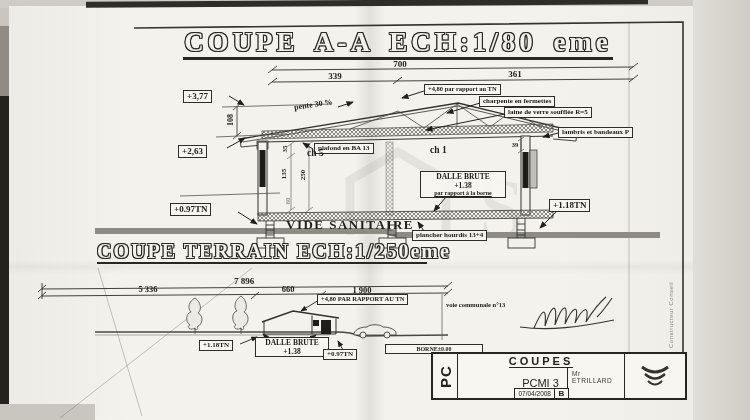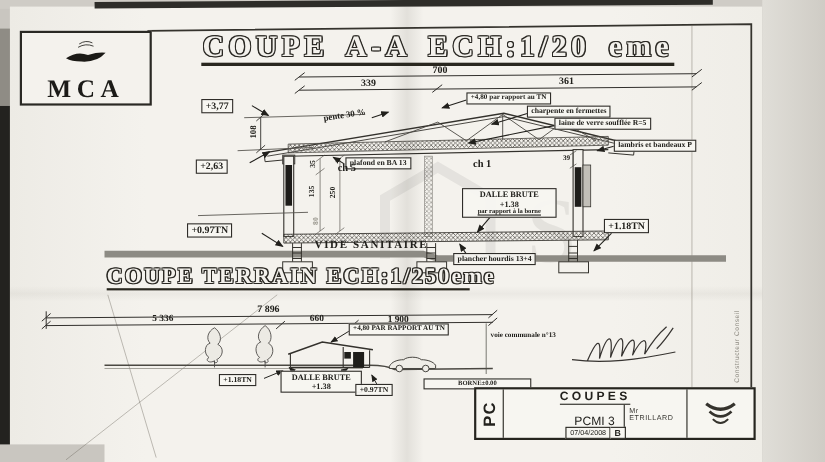--- a/index.html
+++ b/index.html
@@ -193,29 +193,22 @@
 
     <g stroke="#21201c" stroke-width="0.9" fill="none">
       <path d="M319,300 L301,311" marker-end="url(#arr)"></path>
       <path d="M240,344 L257,337" marker-end="url(#arr)"></path>
       <path d="M268,339 L263,334" marker-end="url(#arr)"></path>
       <path d="M310,339 L316,335" marker-end="url(#arr)"></path>
       <path d="M343,350 L338,341" marker-end="url(#arr)"></path>
     </g>
   </svg>
 
-  <div class="mca">
-    <svg width="44" height="26" style="margin-top:5px">
-      <path d="M16,5 Q22,1 28,4 M15,8 Q22,4 29,7" stroke="#2a2924" stroke-width="0.8" fill="none"></path>
-      <path d="M4,18 Q14,11 24,15 Q34,12 40,13 Q32,22 18,21 Q9,21 4,18 Z" fill="#1b1a16"></path>
-    </svg>
-    <div class="mca-text">MCA</div>
-  </div>
-
-  <div class="lbl outline t1">COUPE A-A ECH:1/20 eme</div>
+
+  <div class="lbl outline t1">COUPE A-A ECH:1/80 eme</div>
   <div class="lbl outline t2">COUPE TERRAIN ECH:1/250eme</div>
 
   <div class="lbl cdim" style="left:400px;top:64px;font-size:9px">700</div>
   <div class="lbl cdim" style="left:335px;top:76px;font-size:9px">339</div>
   <div class="lbl cdim" style="left:515px;top:74px;font-size:9px">361</div>
 
   <div class="lbl box" style="left:183px;top:90px;font-size:9px">+3,77</div>
   <div class="lbl box" style="left:178px;top:145px;font-size:9px">+2,63</div>
   <div class="lbl box" style="left:170px;top:203px;font-size:9px">+0.97TN</div>
   <div class="lbl box" style="left:549px;top:199px;font-size:9px">+1.18TN</div>
@@ -223,21 +216,21 @@
 
   <div class="lbl box" style="left:479px;top:96px;font-size:7px">charpente en fermettes</div>
   <div class="lbl box" style="left:504px;top:107px;font-size:7px">laine de verre soufflée R=5</div>
   <div class="lbl box" style="left:558px;top:127px;font-size:7px">lambris et bandeaux P</div>
   <div class="lbl box" style="left:314px;top:143px;font-size:7px">plafond en BA 13</div>
   <div class="lbl box" style="left:412px;top:230px;font-size:7px">plancher hourdis 13+4</div>
 
   <div class="lbl" style="left:294px;top:101px;font-size:8px;transform:rotate(-9deg)">pente 30 %</div>
   <div class="lbl" style="left:307px;top:149px;font-size:9.5px">ch 5</div>
   <div class="lbl" style="left:430px;top:146px;font-size:9.5px">ch 1</div>
-  <div class="lbl" style="left:286px;top:218px;font-size:10px;letter-spacing:1.5px">VIDE SANITAIRE</div>
+  <div class="lbl" style="left:286px;top:218px;font-size:13px;letter-spacing:1.5px">VIDE SANITAIRE</div>
 
   <div class="lbl box" style="left:420px;top:171px;width:78px;text-align:center">
     <div style="font-size:7.5px">DALLE BRUTE</div>
     <div style="font-size:7.5px;margin-top:1px">+1.38</div>
     <div style="font-size:6px;margin-top:1px;text-decoration:underline">par rapport à la borne</div>
   </div>
 
   <div class="lbl vdim" style="left:231px;top:120px;font-size:8px">108</div>
   <div class="lbl vdim" style="left:285px;top:149px;font-size:7px">35</div>
   <div class="lbl vdim" style="left:284px;top:174px;font-size:7px">135</div>

